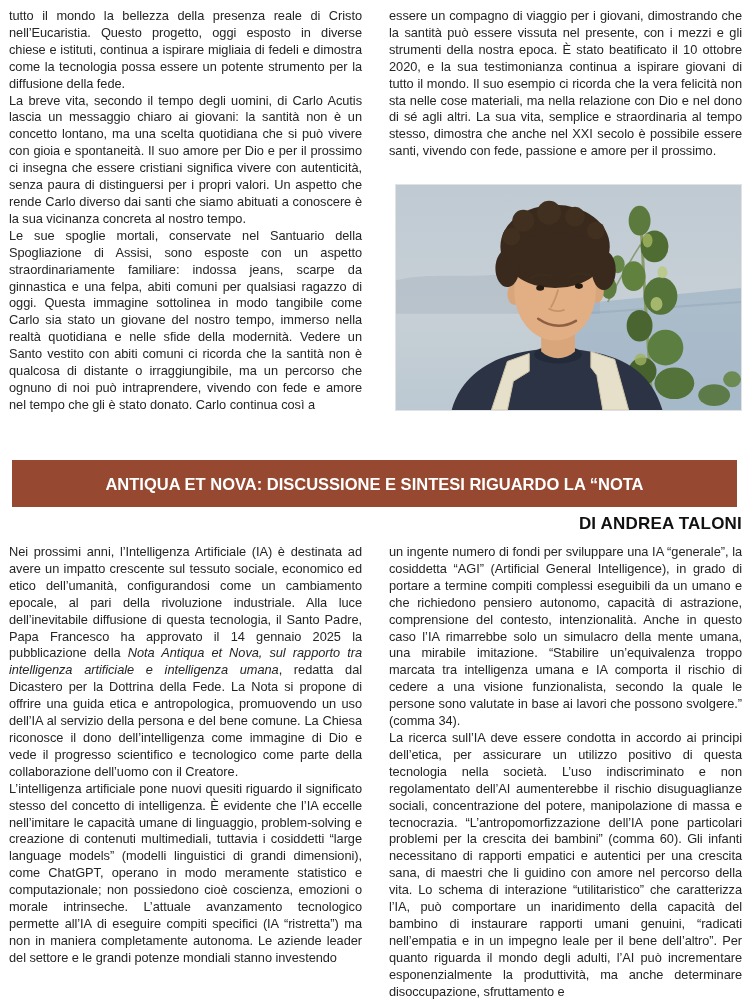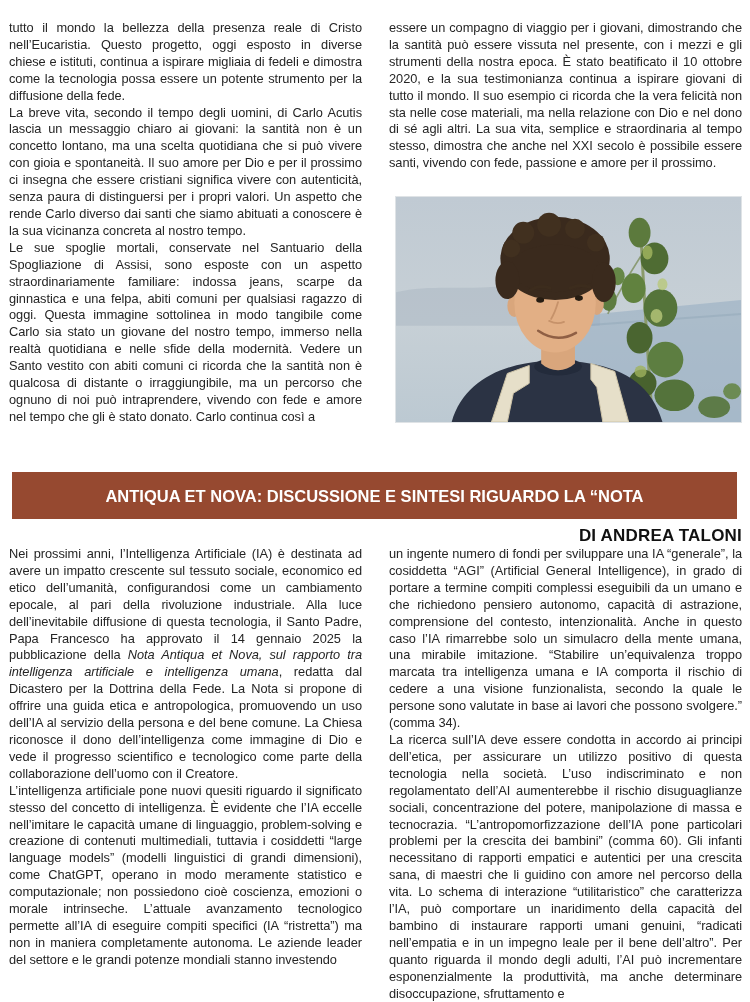--- a/index.html
+++ b/index.html
@@ -3,21 +3,21 @@
 <meta charset="utf-8">
 <style>
   * { box-sizing: border-box; }
   html, body { margin: 0; padding: 0; background: #ffffff; }
   body { width: 750px; height: 1002px; overflow: hidden; }
   .page {
     width: 750px; height: 1002px;
     background: #ffffff;
     font-family: "Liberation Sans", "DejaVu Sans", sans-serif;
     color: #252525;
-    padding-top: 20px;
+    padding-top: 8px;
     position: relative;
   }
   .cols { display: flex; gap: 27px; margin: 0 8px 0 9px; }
   .col {
     width: 353px; flex: 1 1 0;
     text-align: justify;
     font-size: 12.8px;
     line-height: 16.9px;
     letter-spacing: -0.05px;
     -webkit-hyphens: auto; hyphens: auto;
@@ -46,21 +46,21 @@
     line-height: 20px;
   }
   .byline {
     margin: 7px 8px 0 0;
     text-align: right;
     font-weight: 700;
     font-size: 17px;
     letter-spacing: 0.2px;
     color: #111111;
   }
-  .bottom-cols { }
+  .bottom-cols { margin-top: 10px; }
 </style>
 </head>
 <body>
 
 <div class="page">
 
   <section class="cols top-cols">
     <div class="col">
         <p><span>tutto il mondo la bellezza della presenza reale di Cristo nell’Eucaristia. Questo progetto, oggi esposto in diverse chiese e istituti, continua a ispirare migliaia di fedeli e dimostra come la tecnologia possa essere un potente strumento per la diffusione della fede.</span></p>
         <p><span>La breve vita, secondo il tempo degli uomini, di Carlo Acutis lascia un messaggio chiaro ai giovani: la santità non è un concetto lontano, ma una scelta quotidiana che si può vivere con gioia e spontaneità. Il suo amore per Dio e per il prossimo ci insegna che essere cristiani significa vivere con autenticità, senza paura di distinguersi per i propri valori.  Un aspetto che rende Carlo diverso dai santi che siamo abituati a conoscere è la sua vicinanza concreta al nostro tempo.</span></p>

